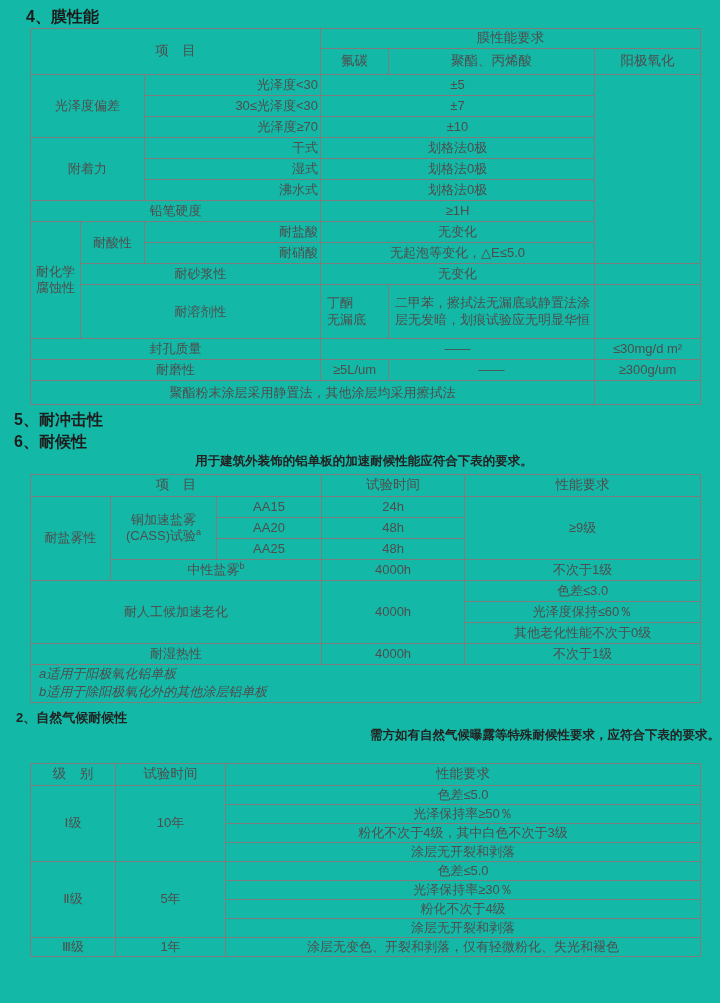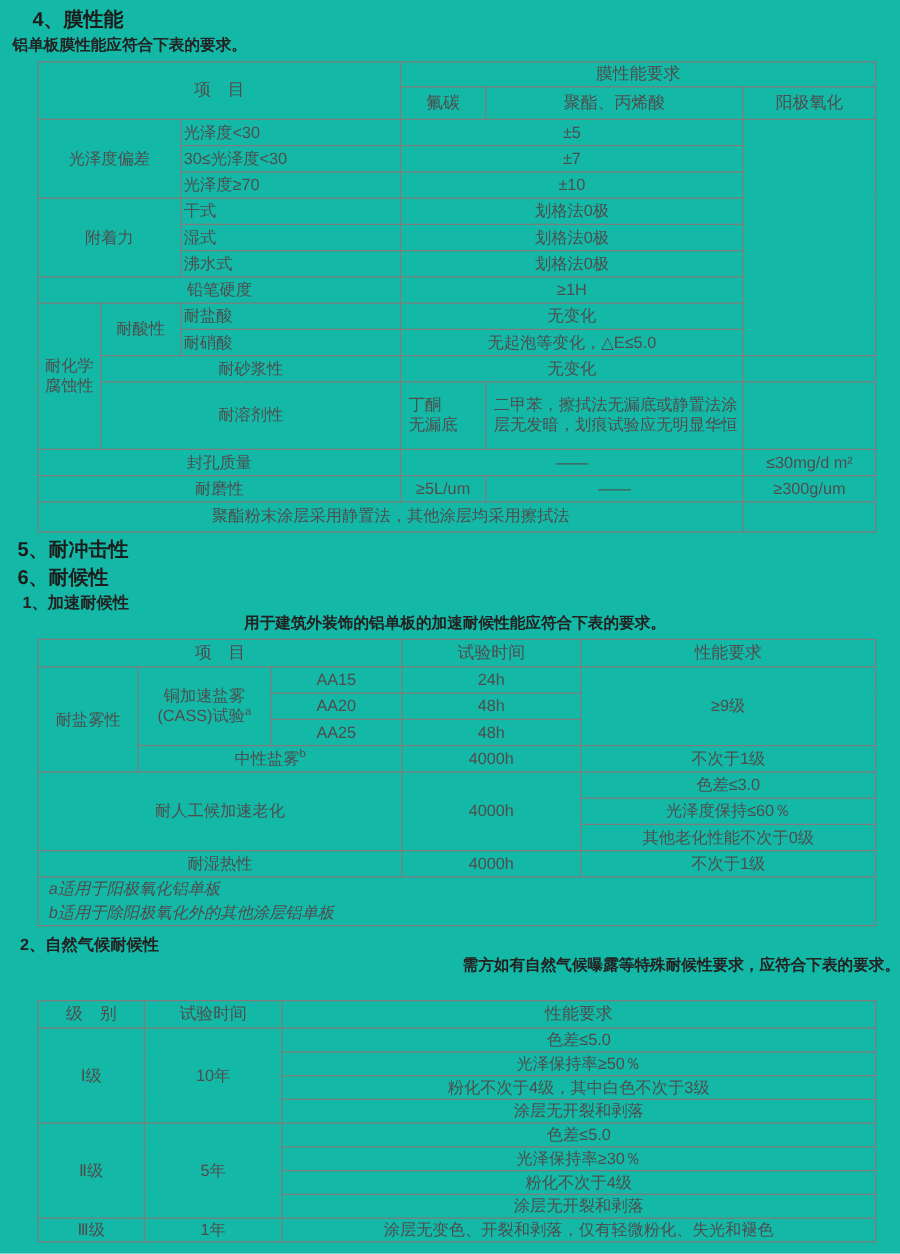--- a/index.html
+++ b/index.html
@@ -24,21 +24,21 @@
   .sub2{margin:7px 0 0 16px;}
   .p62{margin:0 0 18px 8px;text-align:right;}
   table{border-collapse:collapse;table-layout:fixed;width:670px;margin-left:30px;}
   td,th{
     border:1px solid #7d7d7d;
     font-size:13px;font-weight:normal;color:#4e4e4e;
     text-align:center;vertical-align:middle;
     padding:0 2px;line-height:1.2;overflow:hidden;
   }
   th{font-size:13.5px;}
-  .tl{text-align:left;}
+  .tl{text-align:right;}
   .tl2{text-align:left;padding-left:6px;line-height:1.25;}
   .notes{text-align:left;padding-left:8px;line-height:1.45;font-style:italic;}
   sup{font-size:9px;line-height:0;}
   
   .t1 tr{height:21px;}
   .t1 tr.hr1{height:20px;}
   .t1 tr.hr2{height:26px;}
   .t1 tr.solvent{height:54px;font-family:Liberation Serif, serif;}
   .t1 tr.foot{height:24px;}
   
@@ -48,21 +48,20 @@
   
   .t3 tr{height:19px;}
   .t3 tr.hr1{height:22px;}
 </style>
 </head>
 <body>
 
 <div class="page">
 
   <h2 class="sec-h h4">4、膜性能</h2>
-  <p class="body-text p4">铝单板膜性能应符合下表的要求。</p>
 
   <table class="t1">
     <colgroup>
       <col style="width:50px">
         <col style="width:64px">
         <col style="width:176px">
       <col style="width:68px">
         <col style="width:206px">
         <col style="width:106px">
     </colgroup>
@@ -145,21 +144,20 @@
     <tr class="foot">
       <td colspan="5">聚酯粉末涂层采用静置法，其他涂层均采用擦拭法</td>
       <td></td>
     </tr>
   </tbody>
     </table>
 
   <h2 class="sec-h h5">5、耐冲击性</h2>
 
   <h2 class="sec-h h6">6、耐候性</h2>
-  <p class="sub-h sub1">1、加速耐候性</p>
   <p class="body-text p61">用于建筑外装饰的铝单板的加速耐候性能应符合下表的要求。</p>
 
   <table class="t2">
     <colgroup>
       <col style="width:80px">
         <col style="width:106px">
         <col style="width:105px">
       <col style="width:143px">
         <col style="width:236px">
     </colgroup>

